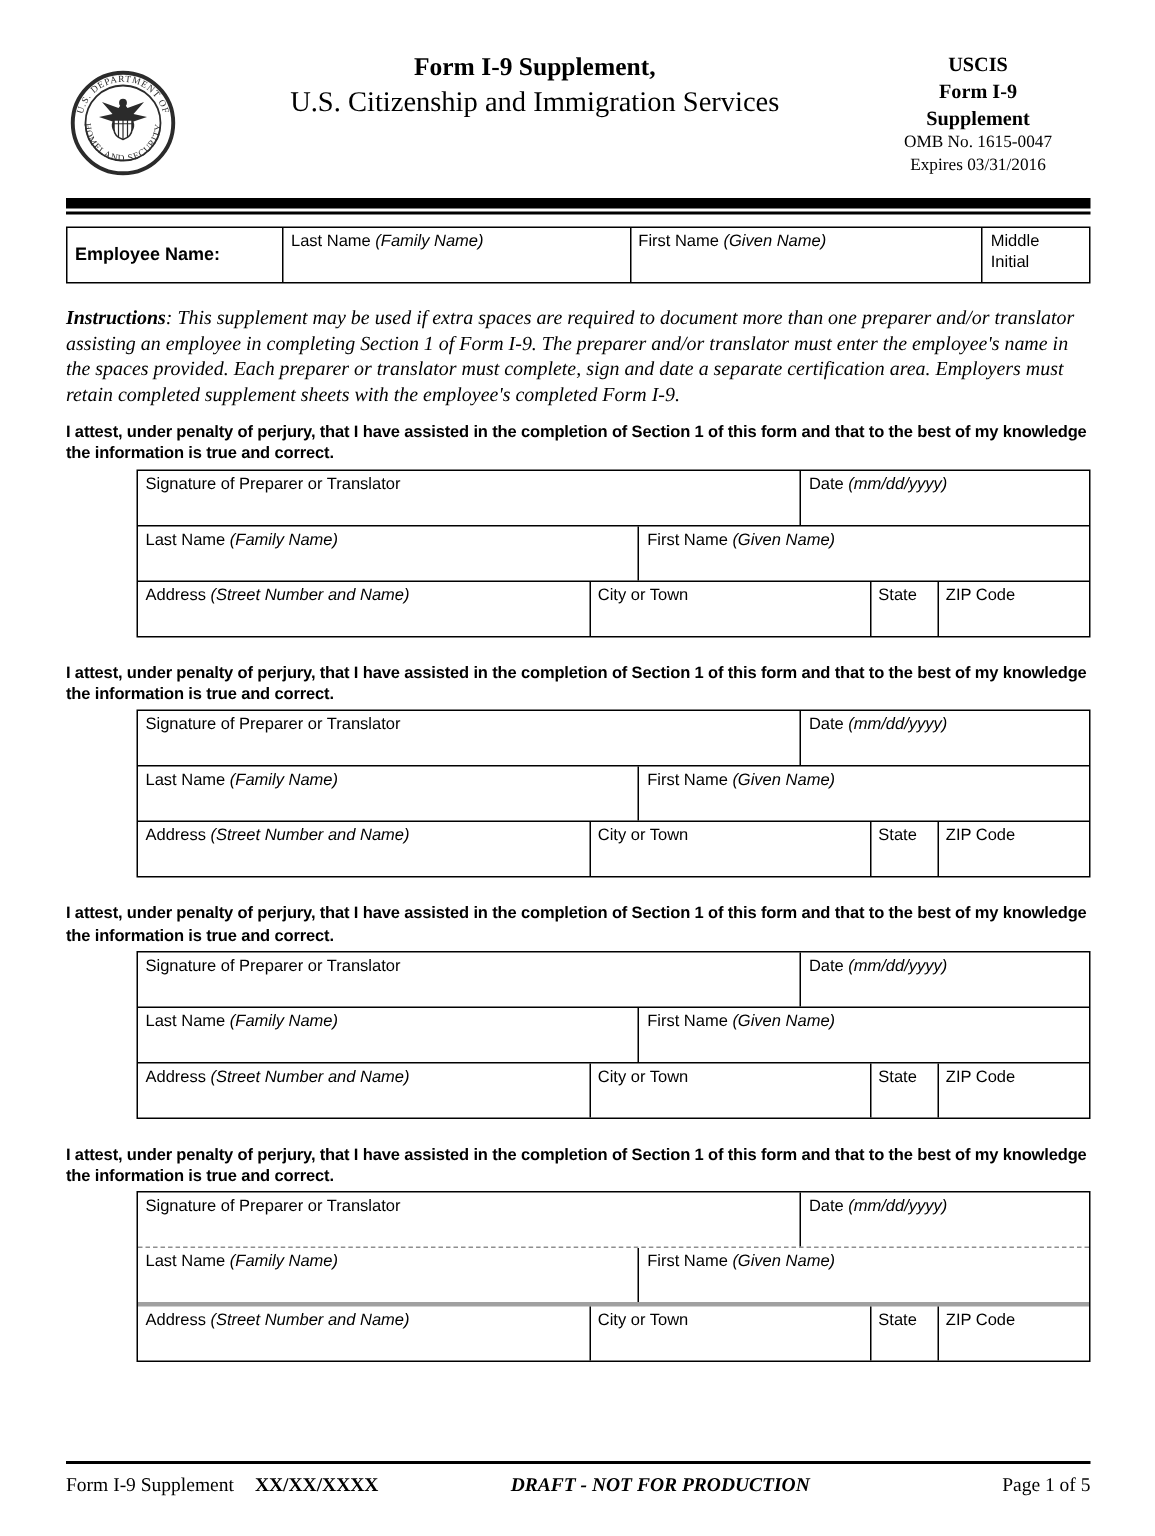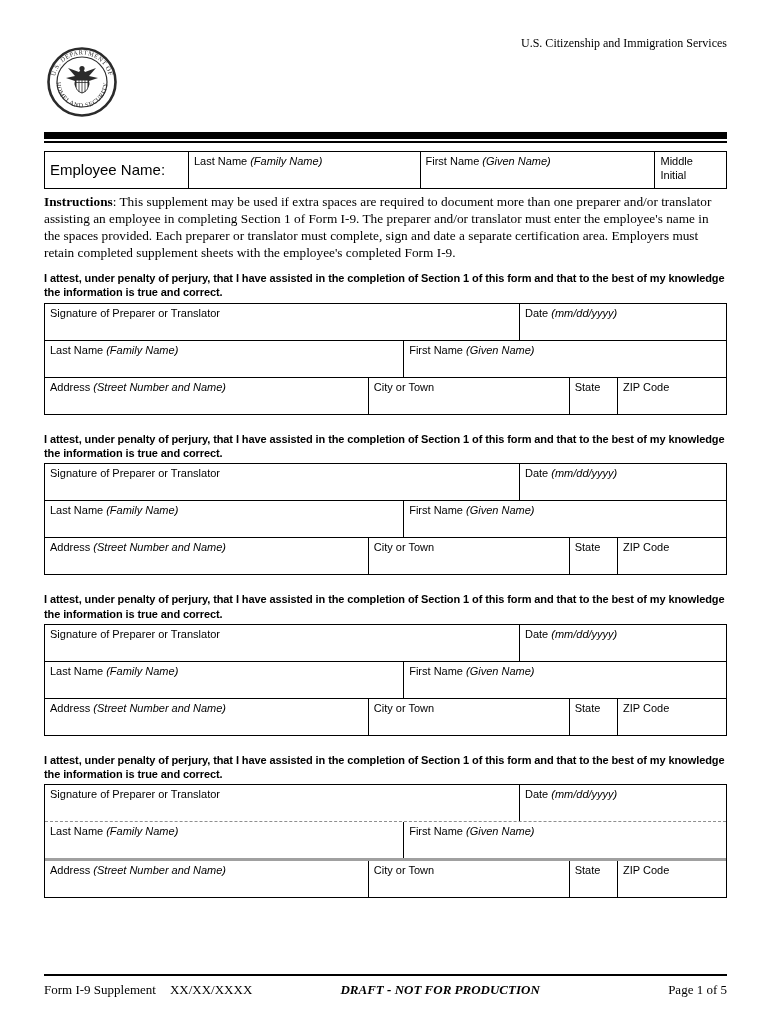--- a/index.html
+++ b/index.html
@@ -10,68 +10,68 @@
   }
   .content { position:absolute; left:44px; top:0; width:683px; }
 
   
   .hdr { display:flex; margin-top:30px; min-height:94px; }
   .seal-wrap { width:92px; flex:0 0 92px; }
   .seal-wrap svg { margin-top:16px; margin-left:2px; display:block; }
   .title-block { flex:1; text-align:center; padding-top:4px; }
   .title-line { font-size:17px; font-weight:bold; line-height:1.28; }
   .dept { font-size:13.5px; font-weight:bold; margin-top:9px; }
-  .agency { font-size:12px; margin-top:2px;text-align:right; }
+  .agency { font-size:19px; margin-top:2px; }
   .form-box { width:150px; flex:0 0 150px; text-align:center; padding-top:4px; }
   .form-box .b { font-size:13.5px; font-weight:bold; line-height:1.33; }
   .form-box .s { font-size:11.5px; line-height:1.35; }
 
   
   .bar { height:7px; background:#000; margin-top:8px; }
   .bar-underline { height:2px; background:#000; margin-top:2px; }
 
   
   .ftable { border:1.7px solid #000; margin-top:8px; }
   .frow { display:flex; }
   .frow + .frow { border-top:1.6px solid #000; }
   .fcell { box-sizing:border-box; min-height:36px; padding:2px 5px;
            font-family:"Liberation Sans", sans-serif; font-size:11px; line-height:1.3; }
   .fcell + .fcell { border-left:1.6px solid #000; }
   .hint { font-style:italic; margin-left:3px; }
 
   
-  .emp-label { width:21%; display:flex; align-items:center; font-weight:normal; font-size:15px; }
+  .emp-label { width:21%; display:flex; align-items:center; font-weight:bold; font-size:12px; }
   .emp-last  { width:34%; }
   .emp-first { width:34.5%; }
   .emp-mi    { width:10.5%; }
 
   
-  .instr { margin-top:4px; font-size:13.3px; line-height:1.28; }
+  .instr { margin-top:14px; font-size:13.3px; line-height:1.28;font-style:italic; }
   .instr b { font-weight:bold; }
 
   
   .cert-block { margin-top:17px; }
   .cert-block:first-child { margin-top:10px; }
   .attest { font-family:"Liberation Sans", sans-serif; font-weight:bold;
             font-size:11px; line-height:1.3; letter-spacing:-0.1px; margin-bottom:3px; }
-  .cert-table { margin-top:0; }
+  .cert-table { margin-top:0;margin-left:47px; }
   .c-sig   { width:69.6%; } .c-date { width:30.4%; }
   .c-last  { width:52.6%; } .c-first { width:47.4%; }
   .c-addr  { width:47.4%; } .c-city { width:29.5%; } .c-state { width:7.1%; } .c-zip { width:16%; }
 
   
   .scan-faded .row-2 { border-top:1.5px dashed #8f8f8f; }
   .scan-faded .row-3 { border-top:3px solid #a0a0a0; }
 
   
   .footer { position:absolute; left:44px; width:683px; bottom:26px; }
   .footer-rule { height:1.8px; background:#000; margin-bottom:6px; }
   .footer-row { display:flex; font-size:13px; align-items:baseline; }
   .f-left { width:36%; }
-  .f-rev { margin-left:14px; }
+  .f-rev { margin-left:14px;font-weight:bold; }
   .f-center { flex:1; text-align:center; font-weight:bold;font-style:italic; }
   .f-right { width:20%; text-align:right; }
 
   
   .seal-ring-text { font-family:"Liberation Serif", serif; font-size:6.3px; letter-spacing:0.6px; fill:#2b2b2b; }
 </style>
 </head>
 <body>
 
 <div class="page">
@@ -90,21 +90,29 @@
           <text class="seal-ring-text"><textPath href="#sealArcBottom" startOffset="50%" text-anchor="middle">HOMELAND SECURITY</textPath></text>
           <g>
             <path d="M36,22 l-3,4 -11,-4 7,8 -9,2 9,3 c-2,5 2,9 7,10 5,-1 9,-5 7,-10 l9,-3 -9,-2 7,-8 -11,4 z" fill="#2b2b2b"></path>
             <circle cx="36" cy="22.5" r="2.6" fill="#2b2b2b"></circle>
             <path d="M30,34 h12 v6 c0,4 -3,6 -6,7 c-3,-1 -6,-3 -6,-7 z" fill="#ffffff" stroke="#2b2b2b" stroke-width="1"></path>
             <path d="M30,36.5 h12 M33,34 v12 M36,34 v13 M39,34 v12" stroke="#2b2b2b" stroke-width="0.8" fill="none"></path>
           </g>
         </svg>
       </div>
       <div class="title-block">
+        <div class="title-line">Form I-9 Supplement,</div>
         <div class="agency">U.S. Citizenship and Immigration Services</div>
+      </div>
+      <div class="form-box">
+        <div class="b">USCIS</div>
+        <div class="b">Form I-9</div>
+        <div class="b">Supplement</div>
+        <div class="s">OMB No. 1615-0047</div>
+        <div class="s">Expires 03/31/2016</div>
       </div>
     </div>
 
     <div class="bar"></div>
     <div class="bar-underline"></div>
 
     <div class="ftable frow">
       <div class="fcell emp-label">Employee Name:</div>
       <div class="fcell emp-last">
         <span>Last Name</span><span class="hint">(Family Name)</span>

